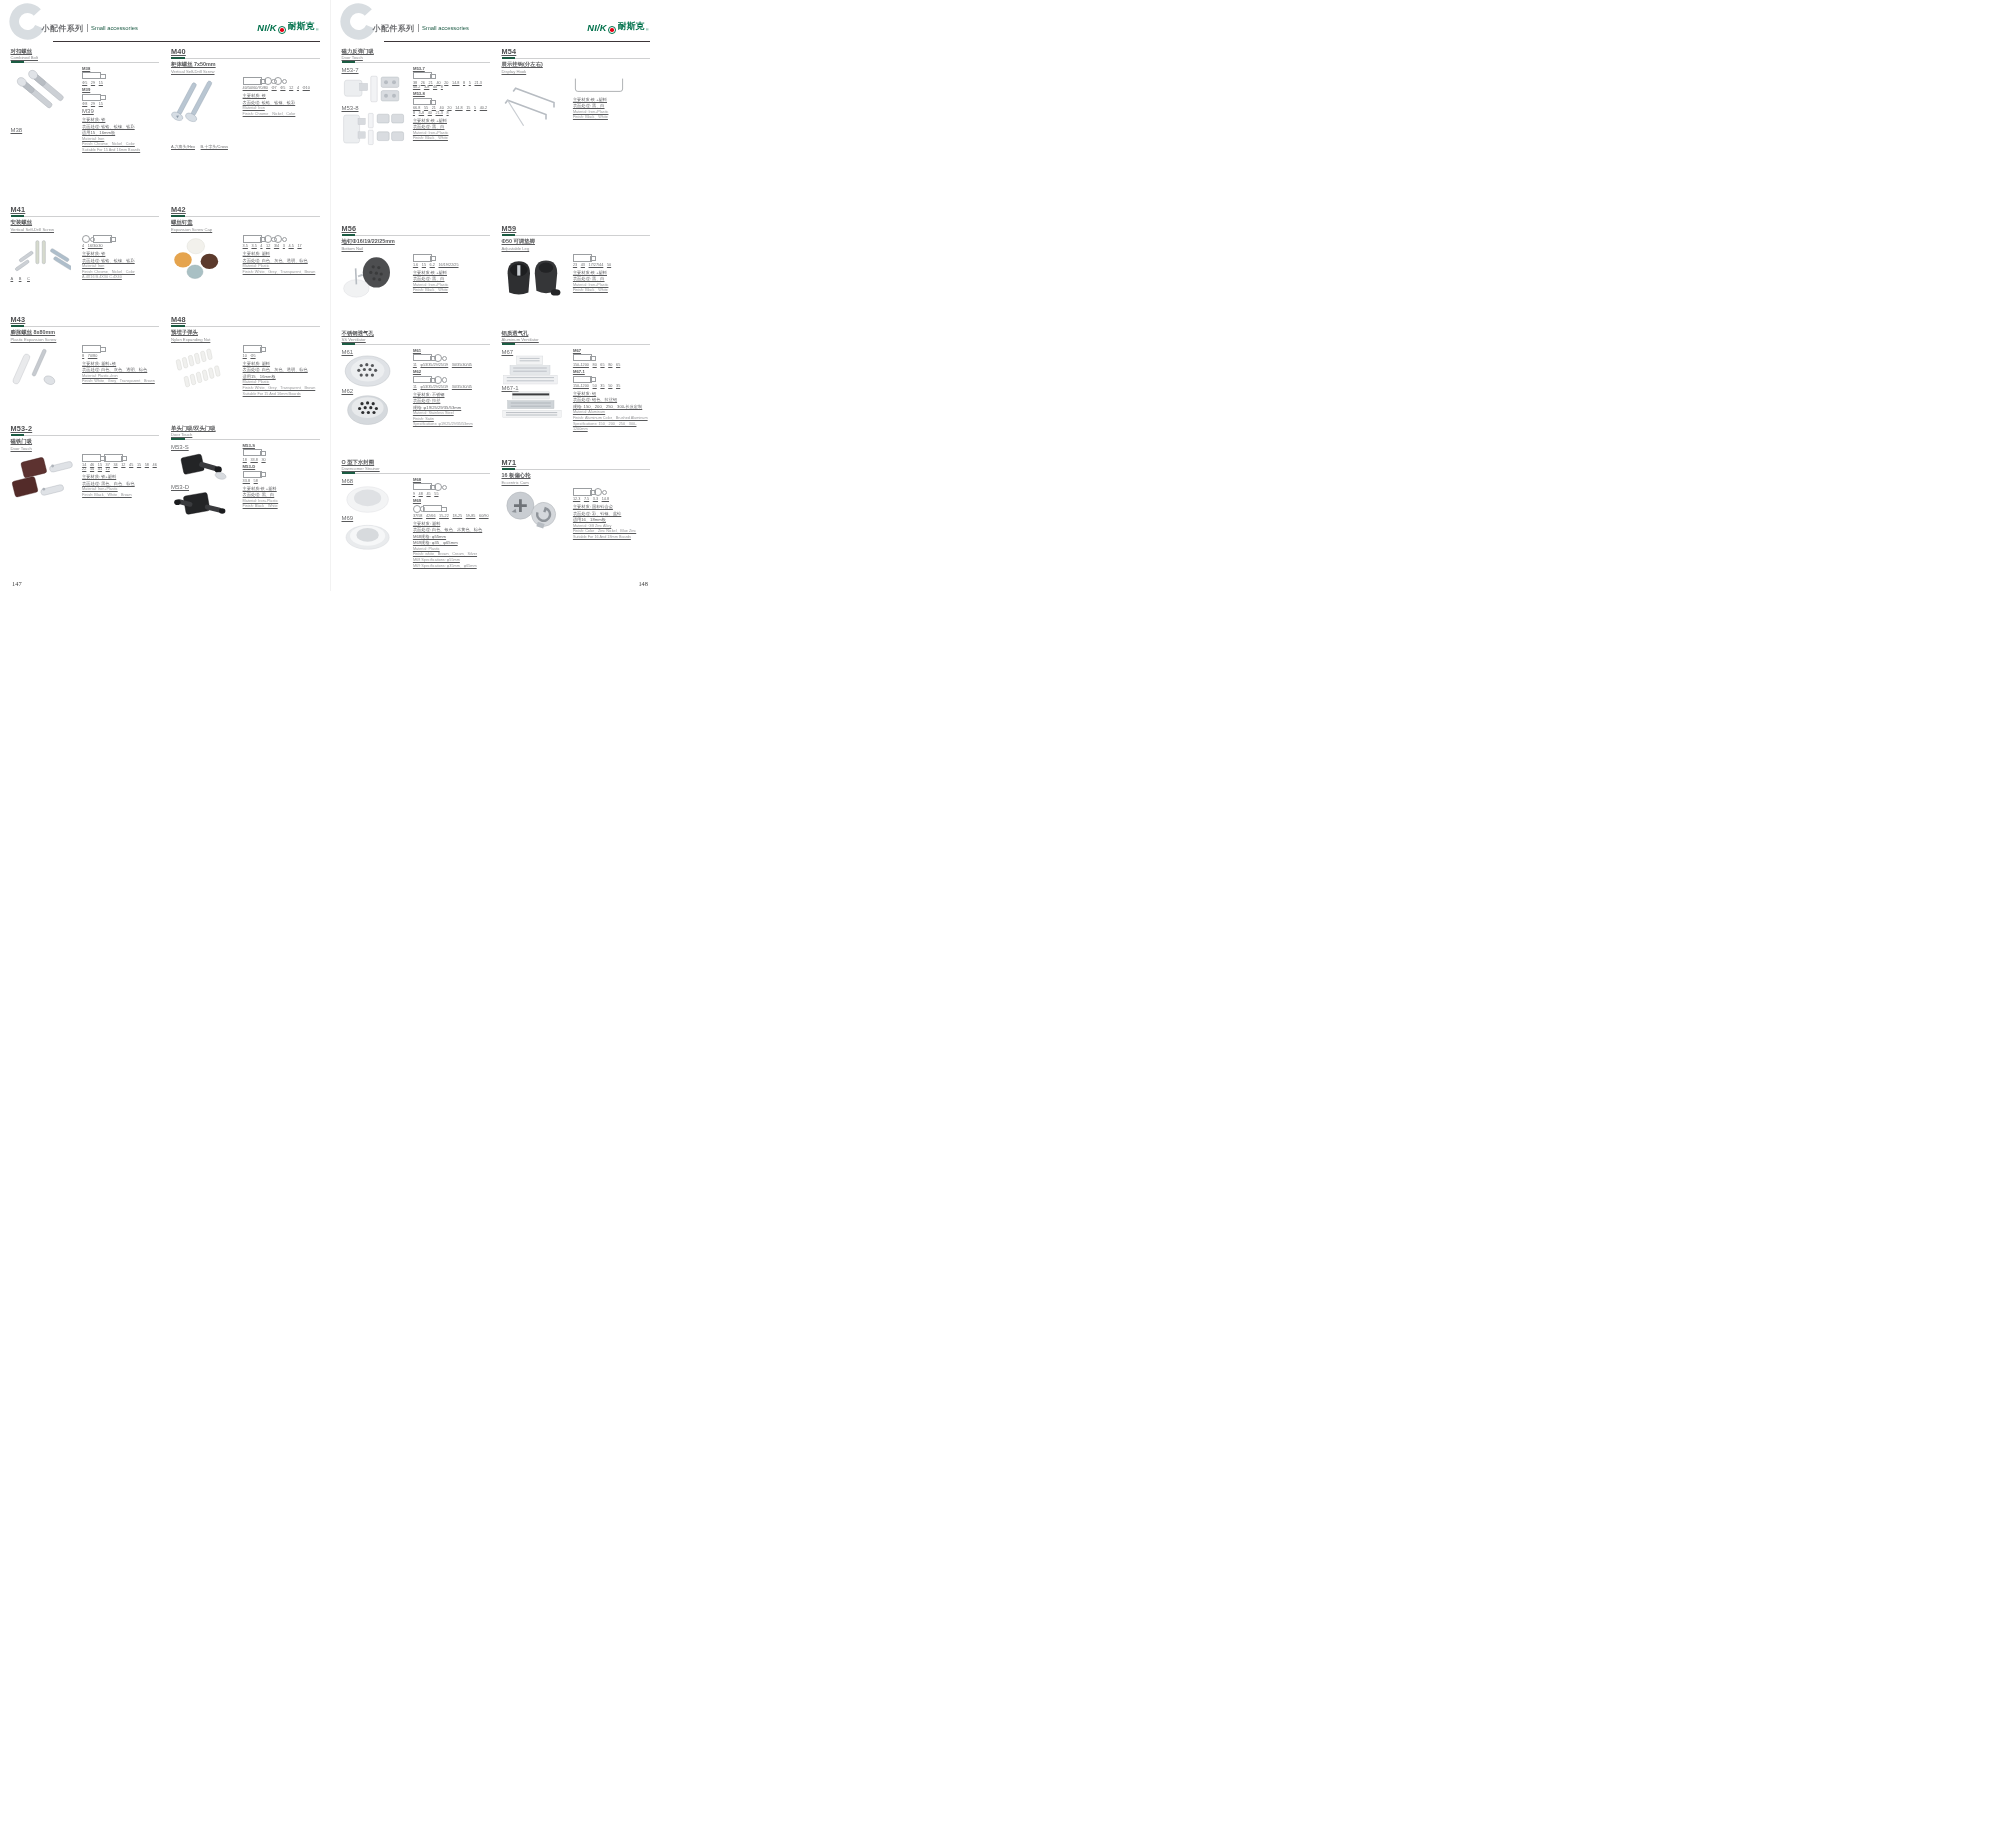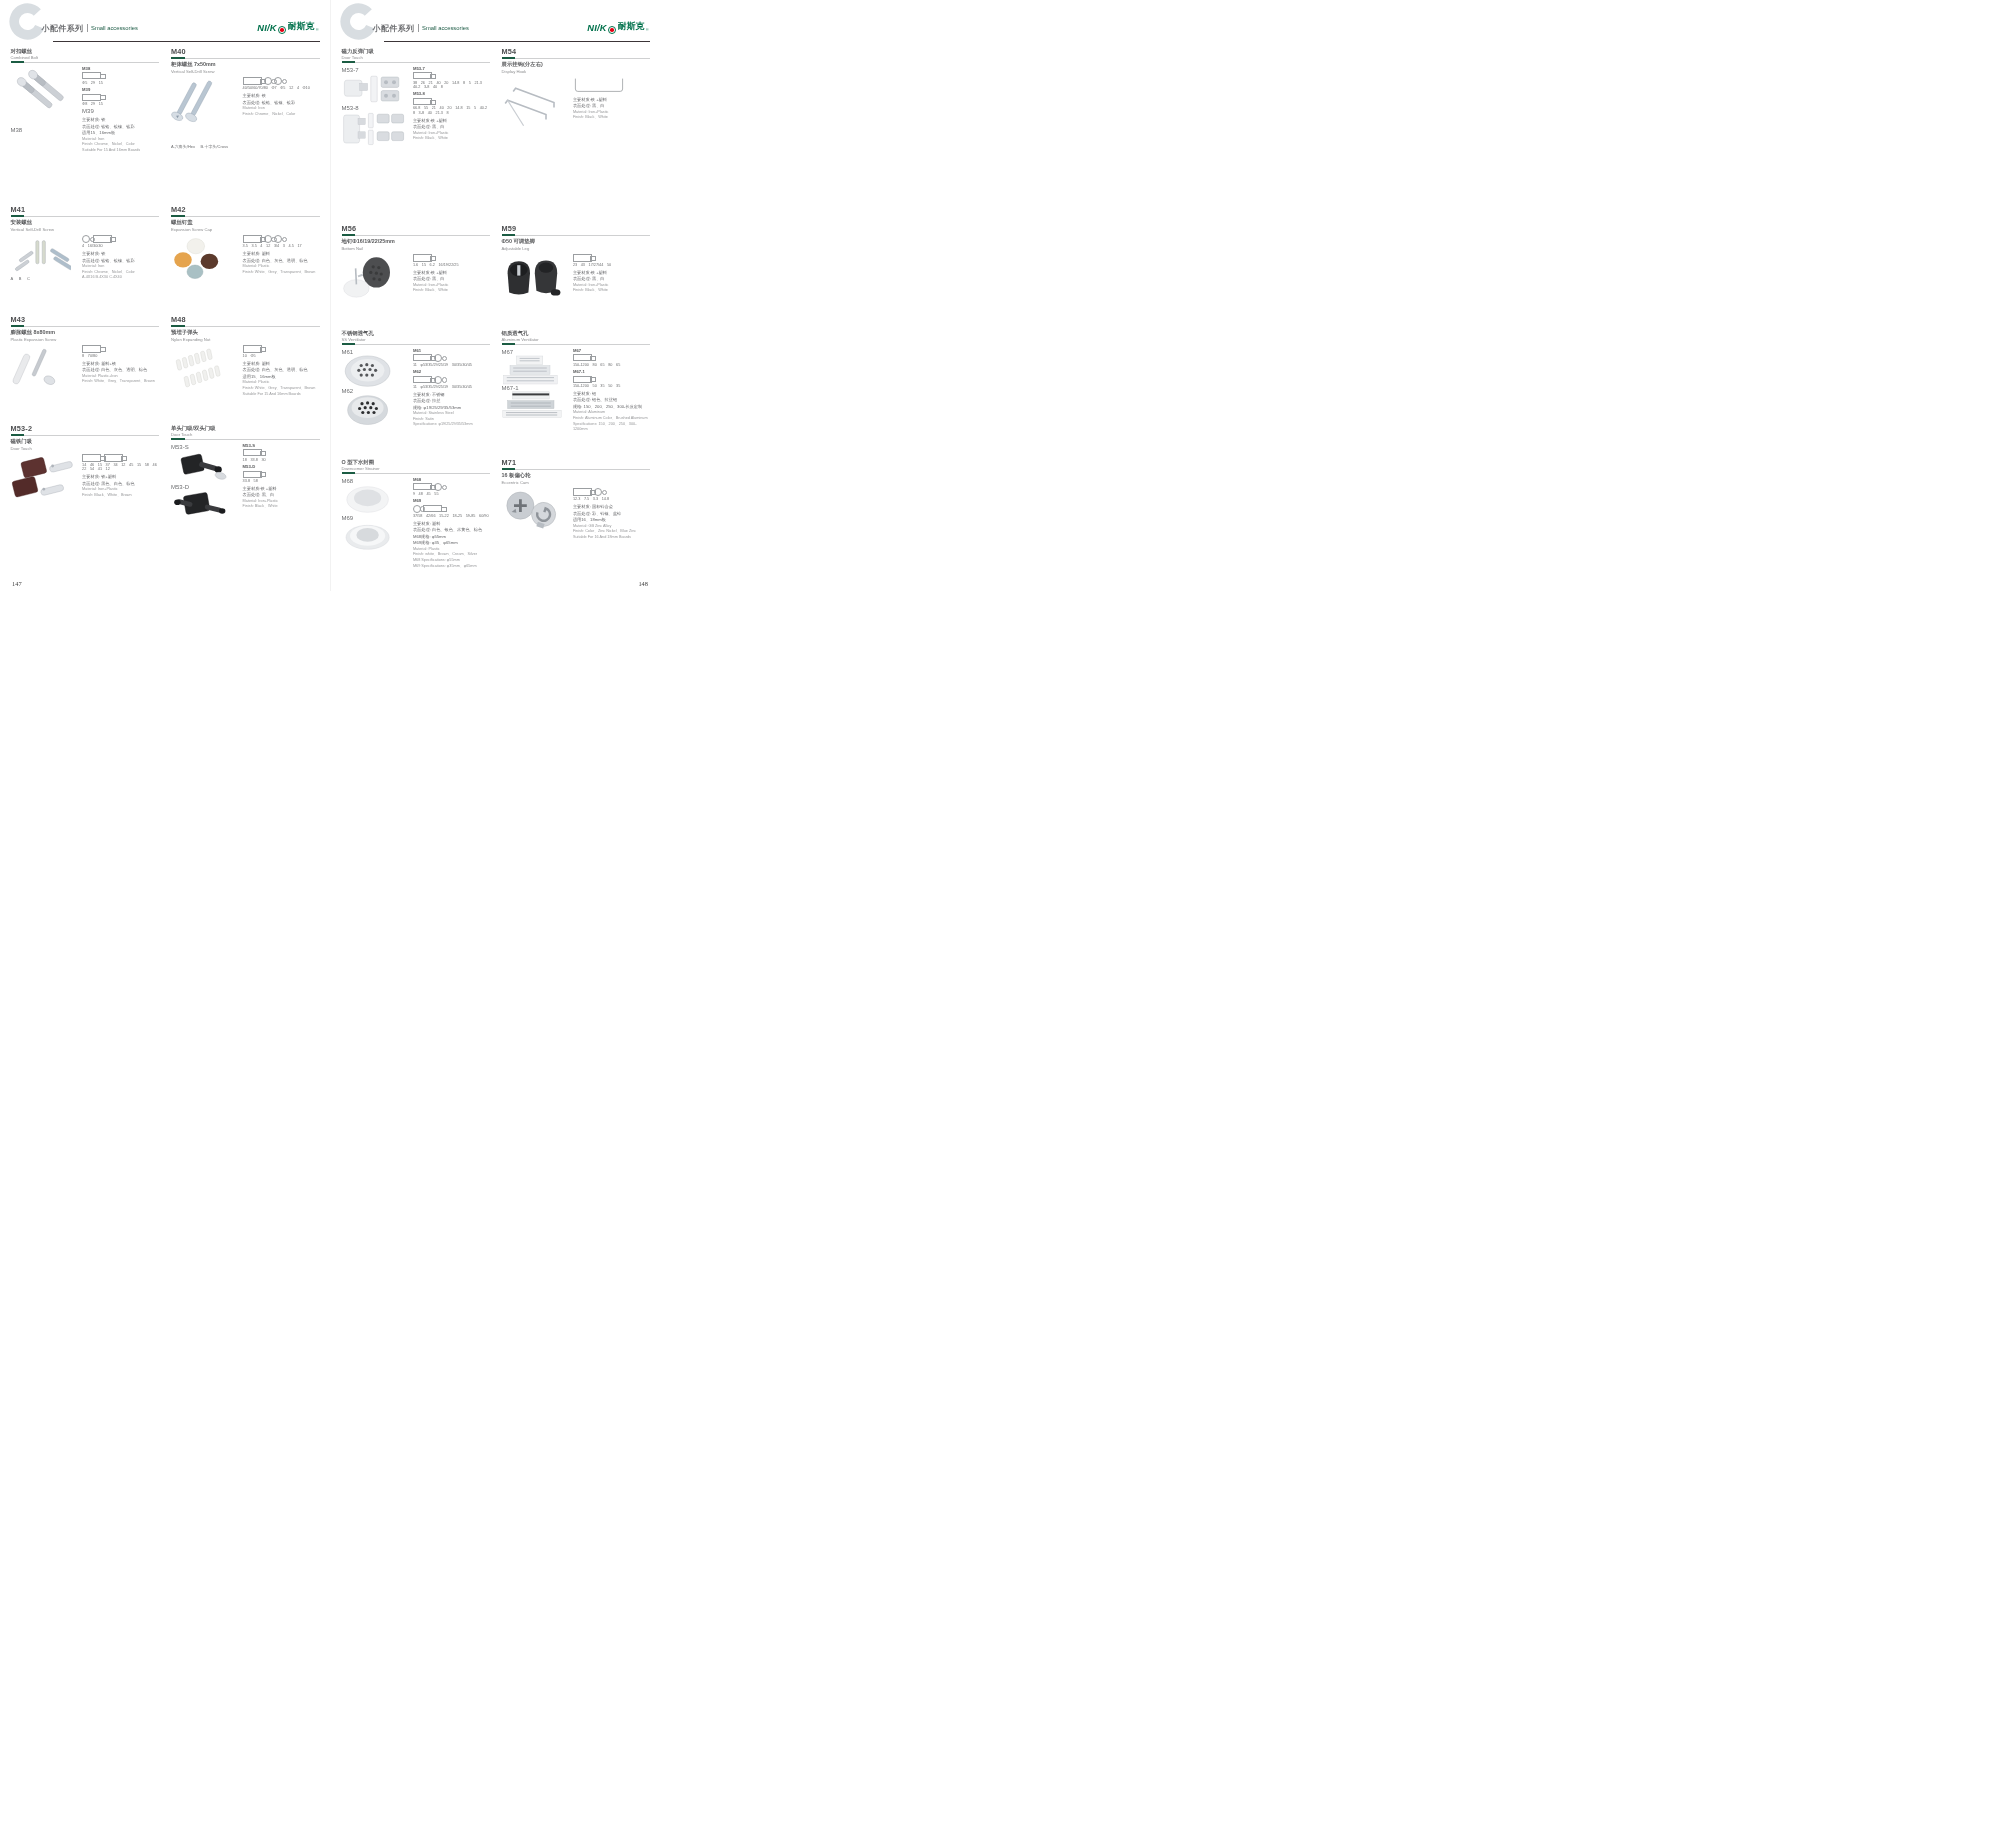--- a/index.html
+++ b/index.html
@@ -18,21 +18,21 @@
   .logo-latin{font-size:9.3px;font-weight:bold;color:#00714b;letter-spacing:0.2px;font-style:italic;}
   .logo-o{display:inline-block;width:6px;height:6px;border:1.6px solid #00714b;border-radius:50%;position:relative;top:1.2px;}
   .logo-o i{position:absolute;left:1.2px;top:1.2px;width:3.6px;height:3.6px;background:#e60012;border-radius:50%;}
   .logo-cn{font-size:8.9px;font-weight:bold;color:#00714b;}
   .logo-reg{font-size:3.6px;color:#00714b;position:relative;top:-0.8px;}
   .hdr-rule{position:absolute;left:42px;right:0;bottom:0.8px;height:1.6px;background:#3c3538;}
 
   
   .cols{display:flex;gap:12px;}
   .col{flex:1;min-width:0;display:flex;flex-direction:column;}
-  .sec{margin-bottom:8px;}
+  .sec{margin-bottom:8px;text-decoration:underline;}
 
   
   .sec-code{font-size:7.3px;font-weight:bold;color:#4d4e50;letter-spacing:0.2px;}
   .rule{height:0.4px;background:#cfd0d1;position:relative;margin:2px 0 2.8px 0;}
   .rule i{position:absolute;left:0;top:-0.8px;width:13.7px;height:2px;background:#1b5c43;}
   .tcn{font-size:5.4px;font-weight:bold;color:#5a5b5d;margin-top:0.8px;}
   .ten{font-size:4.2px;color:#8d8e90;margin-top:0.4px;}
 
   
   .body{display:flex;gap:4.8px;margin-top:3.2px;}

